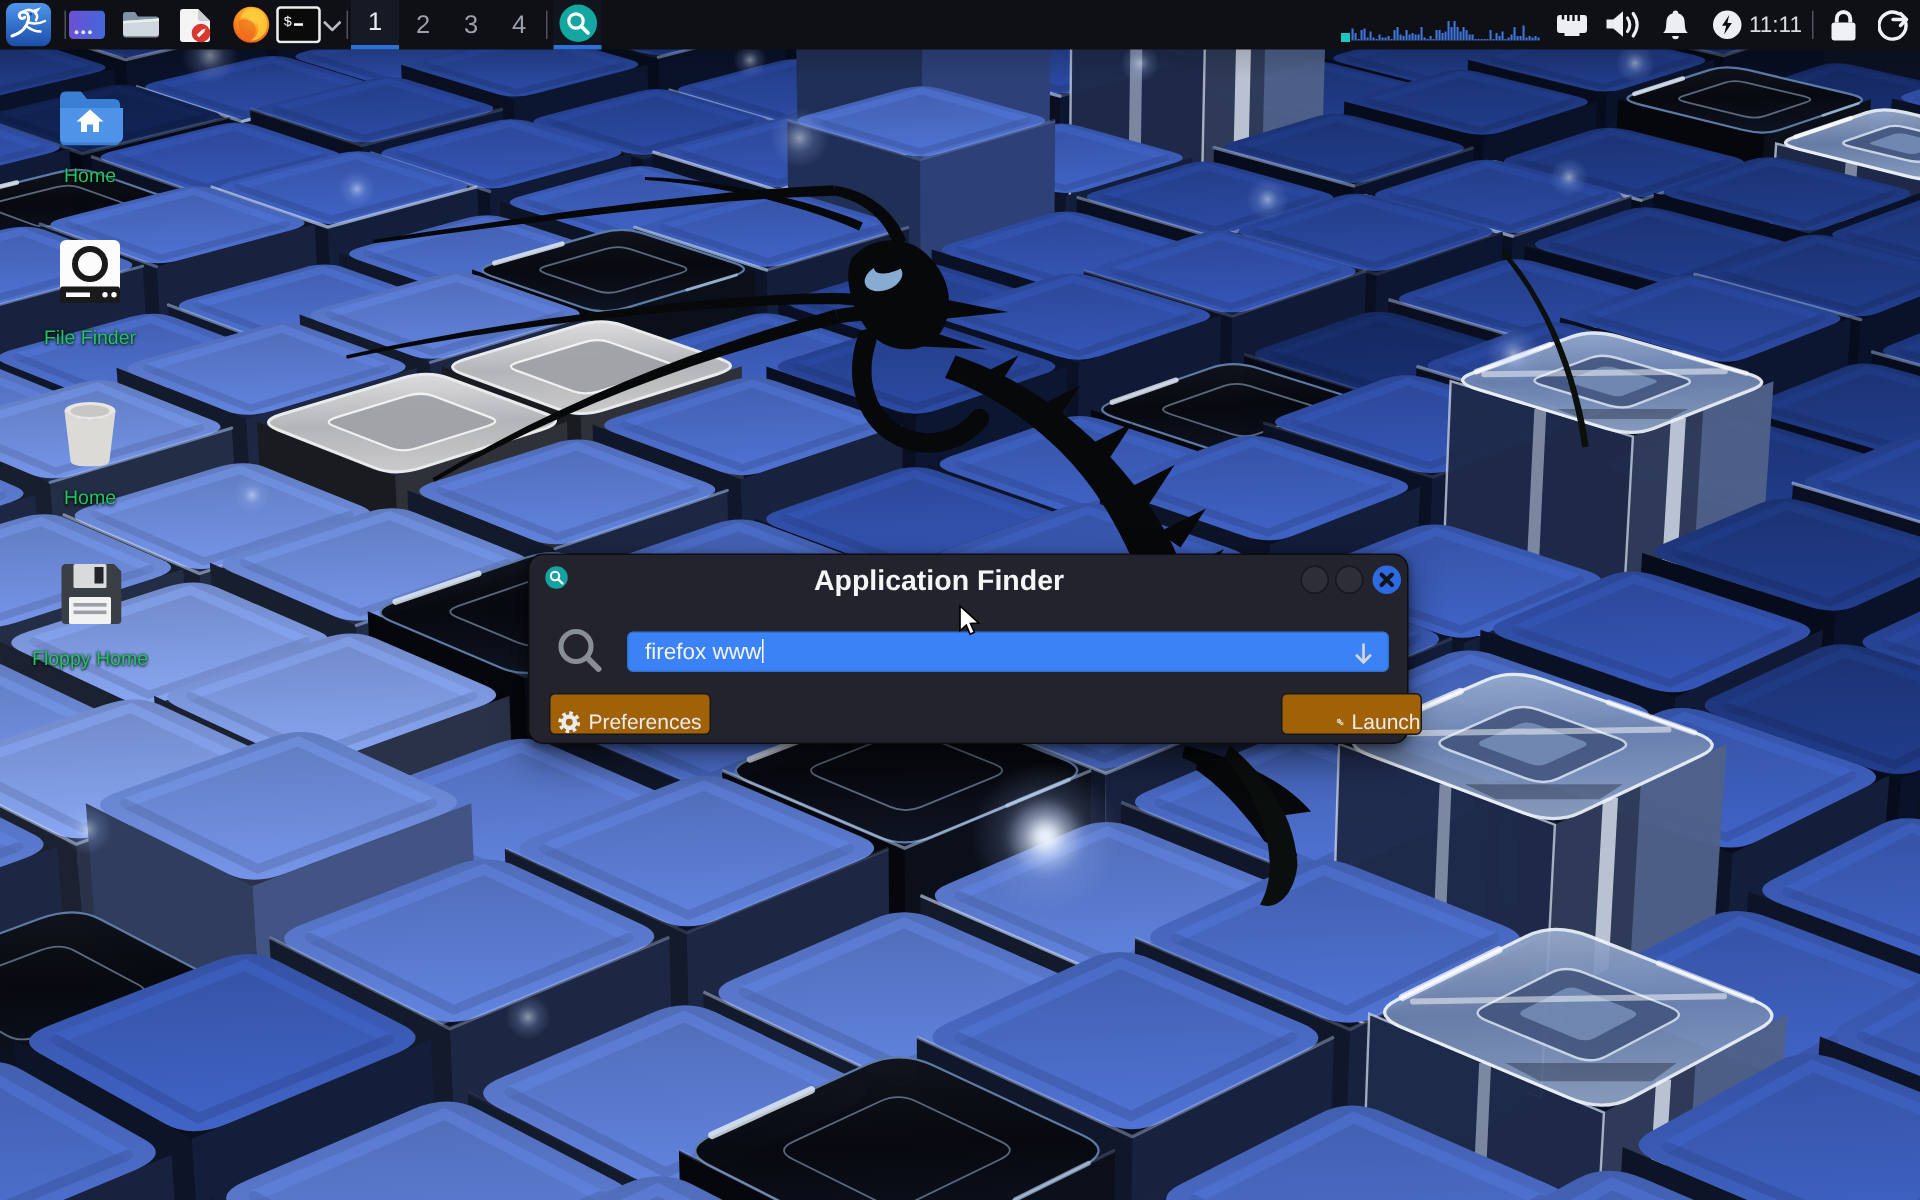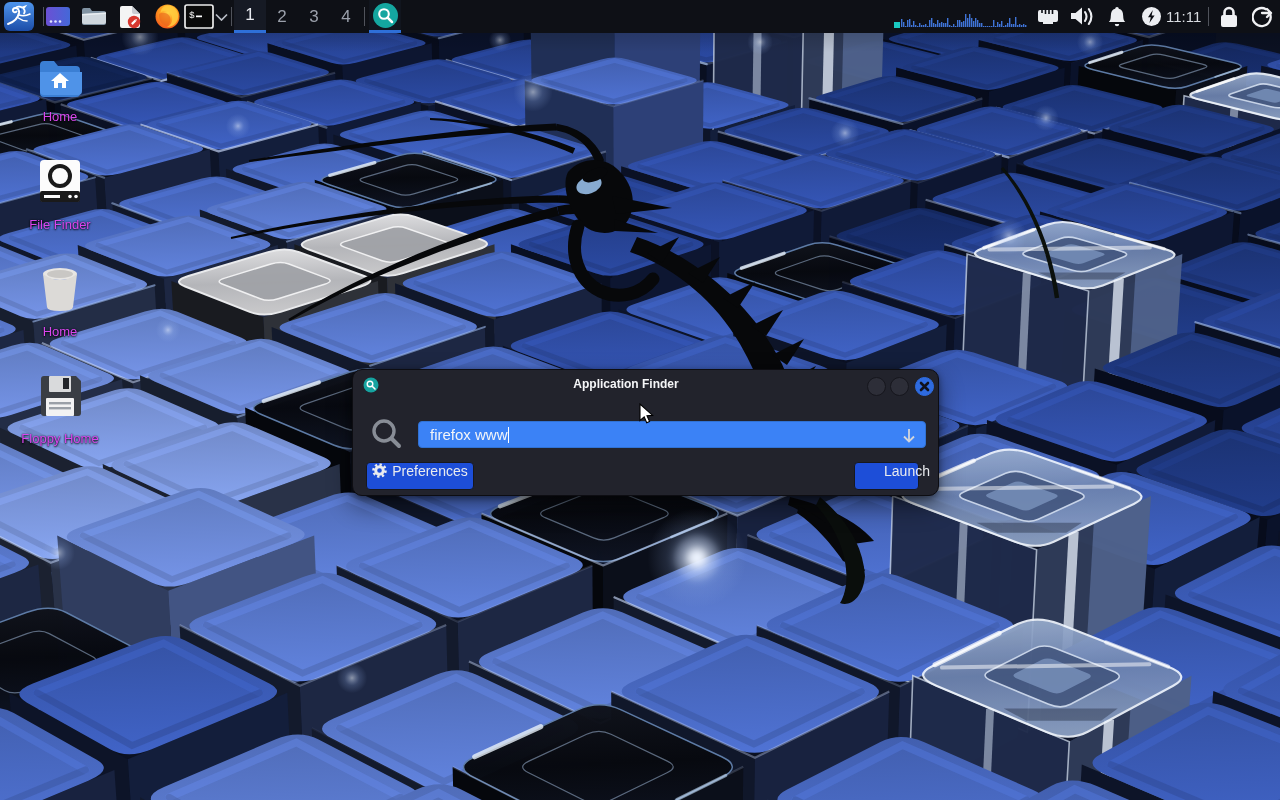--- a/index.html
+++ b/index.html
@@ -13,39 +13,39 @@
 .psep { position:absolute; top:7px; width:1px; height:19px; background:#50535b; }
 .wsbtn { position:absolute; top:0; width:32px; height:33px; display:flex; align-items:center; justify-content:center;
   color:#9ba0ab; font-size:17px; }
 .wsbtn.active { color:#e8eaf0; background:#161a24; border-bottom:3px solid #2e6fd8; }
 #searchbtn { position:absolute; left:369px; top:0; width:32px; height:33px; display:flex;
   align-items:center; justify-content:center; background:#11151e; border-bottom:3px solid #2e6fd8; }
 #clock { position:absolute; left:1166px; top:0; height:33px; line-height:33px; color:#d8dbe0; font-size:15px; }
 
 .dicon { position:absolute; left:15px; width:90px; text-align:center; z-index:10; }
 .dicon .img { display:flex; align-items:flex-end; justify-content:center; }
-.dicon .lbl { position:absolute; left:-15px; width:120px; color:#d946ef; font-size:13px;
+.dicon .lbl { position:absolute; left:-15px; width:120px; color:#22c55e; font-size:13px;
   text-shadow:0 1px 2px rgba(0,0,0,0.9), 0 0 2px rgba(0,0,0,0.7); }
 
 #dlg { position:absolute; left:352px; top:369px; width:587px; height:127px;
   background:#22232c; border:1px solid #0d0d12; border-radius:10px;
   box-shadow:0 10px 24px rgba(0,0,0,0.48), 0 2px 6px rgba(0,0,0,0.4); z-index:40; }
 #dlg-title { position:absolute; left:0; top:0; right:0; height:30px; }
 #dlg-title .txt { position:absolute; top:7px; left:0; width:546px; text-align:center;
-  color:#f4f5f7; font-weight:bold; font-size:12px; }
+  color:#f4f5f7; font-weight:bold; font-size:19px; }
 .wbtn { position:absolute; top:7px; width:19px; height:19px; border-radius:50%;
   background:#2d2e38; border:1px solid #16161d; }
 #wclose { background:#2e6be0; border-color:#2e6be0; }
 #entry { position:absolute; left:65px; top:51px; width:508px; height:27px;
   background:#3b82f6; border:1px solid #3072d4; border-radius:4px;
   color:#f2f4f8; font-size:15px; line-height:25px; padding-left:11px; }
 #caret { display:inline-block; width:1px; height:16px; background:#ffffff; vertical-align:-3px; }
-.gbtn { position:absolute; top:92px; height:28px; background:#1d4ed8;
+.gbtn { position:absolute; top:92px; height:28px; background:#a16207;
   border:1px solid #17181e; border-radius:4px; color:#e9ebee; font-size:14px;
-  display:flex; align-items:flex-start; justify-content:center; gap:5px; }
+  display:flex; align-items:flex-end; justify-content:center; gap:5px; }
 </style></head>
 <body>
 <div id="desk">
   <div id="wall"><svg width="1280" height="800" viewBox="0 0 1280 800" xmlns="http://www.w3.org/2000/svg">
         <defs>
           <linearGradient id="g0" x1="0" y1="0" x2="0.10" y2="1">
             <stop offset="0" stop-color="#8da0d1"></stop>
             <stop offset="0.5" stop-color="#9db2e8"></stop>
             <stop offset="1" stop-color="#adc4ff"></stop>
           </linearGradient>
@@ -1541,21 +1541,21 @@
     <div id="entry">firefox www<span id="caret"></span>
       <svg style="position:absolute; right:9px; top:6px;" width="14" height="15" viewBox="0 0 14 15">
         <path d="M7,1 V13 M2,8.5 L7,13.5 L12,8.5" stroke="#d2d5db" stroke-width="1.8" fill="none"></path>
       </svg>
     </div>
     <div class="gbtn" style="left:13px; width:108px;">
       <svg width="15" height="15" viewBox="0 0 15 15">
           <path d="M7.50,0.20A7.30,7.30 0 0 1 10.29,0.76L9.49,2.70A5.20,5.20 0 0 1 11.18,3.82L12.66,2.34A7.30,7.30 0 0 1 14.24,4.71L12.30,5.51A5.20,5.20 0 0 1 12.70,7.50L14.80,7.50A7.30,7.30 0 0 1 14.24,10.29L12.30,9.49A5.20,5.20 0 0 1 11.18,11.18L12.66,12.66A7.30,7.30 0 0 1 10.29,14.24L9.49,12.30A5.20,5.20 0 0 1 7.50,12.70L7.50,14.80A7.30,7.30 0 0 1 4.71,14.24L5.51,12.30A5.20,5.20 0 0 1 3.82,11.18L2.34,12.66A7.30,7.30 0 0 1 0.76,10.29L2.70,9.49A5.20,5.20 0 0 1 2.30,7.50L0.20,7.50A7.30,7.30 0 0 1 0.76,4.71L2.70,5.51A5.20,5.20 0 0 1 3.82,3.82L2.34,2.34A7.30,7.30 0 0 1 4.71,0.76L5.51,2.70A5.20,5.20 0 0 1 7.50,2.30ZM9.80,7.50A2.30,2.30 0 1 0 5.20,7.50A2.30,2.30 0 1 0 9.80,7.50Z" fill="#e9ebee" fill-rule="evenodd"></path>
         </svg>
       Preferences</div>
-    <div class="gbtn" style="left:501px; width:65px;padding-left:36px;">
+    <div class="gbtn" style="left:501px; width:94px;padding-left:36px;">
       <svg width="15" height="15" viewBox="0 0 15 15">
           <path d="M5.00,0.20A4.80,4.80 0 0 1 7.08,0.68L6.48,1.94A3.40,3.40 0 0 1 7.66,2.88L8.75,2.01A4.80,4.80 0 0 1 9.68,3.93L8.31,4.24A3.40,3.40 0 0 1 8.31,5.76L9.68,6.07A4.80,4.80 0 0 1 8.75,7.99L7.66,7.12A3.40,3.40 0 0 1 6.48,8.06L7.08,9.32A4.80,4.80 0 0 1 5.00,9.80L5.00,8.40A3.40,3.40 0 0 1 3.52,8.06L2.92,9.32A4.80,4.80 0 0 1 1.25,7.99L2.34,7.12A3.40,3.40 0 0 1 1.69,5.76L0.32,6.07A4.80,4.80 0 0 1 0.32,3.93L1.69,4.24A3.40,3.40 0 0 1 2.34,2.88L1.25,2.01A4.80,4.80 0 0 1 2.92,0.68L3.52,1.94A3.40,3.40 0 0 1 5.00,1.60ZM6.50,5.00A1.50,1.50 0 1 0 3.50,5.00A1.50,1.50 0 1 0 6.50,5.00Z" fill="#e9ebee" fill-rule="evenodd"></path>
           <path d="M10.50,6.40A3.60,3.60 0 0 1 12.06,6.76L11.58,7.75A2.50,2.50 0 0 1 12.45,8.44L13.31,7.76A3.60,3.60 0 0 1 14.01,9.20L12.94,9.44A2.50,2.50 0 0 1 12.94,10.56L14.01,10.80A3.60,3.60 0 0 1 13.31,12.24L12.45,11.56A2.50,2.50 0 0 1 11.58,12.25L12.06,13.24A3.60,3.60 0 0 1 10.50,13.60L10.50,12.50A2.50,2.50 0 0 1 9.42,12.25L8.94,13.24A3.60,3.60 0 0 1 7.69,12.24L8.55,11.56A2.50,2.50 0 0 1 8.06,10.56L6.99,10.80A3.60,3.60 0 0 1 6.99,9.20L8.06,9.44A2.50,2.50 0 0 1 8.55,8.44L7.69,7.76A3.60,3.60 0 0 1 8.94,6.76L9.42,7.75A2.50,2.50 0 0 1 10.50,7.50ZM11.60,10.00A1.10,1.10 0 1 0 9.40,10.00A1.10,1.10 0 1 0 11.60,10.00Z" fill="#e9ebee" fill-rule="evenodd"></path>
         </svg>
       Launch</div>
   </div>
 
   <svg style="position:absolute; left:639px; top:403px; z-index:60;" width="15" height="22" viewBox="0 0 15 22">
     <path d="M1,1 L1,17.5 L5.2,13.8 L7.7,19.8 L10.6,18.5 L8,12.7 L13.6,12.4 Z" fill="#ffffff" stroke="#000000" stroke-width="1.1"></path>
   </svg>

